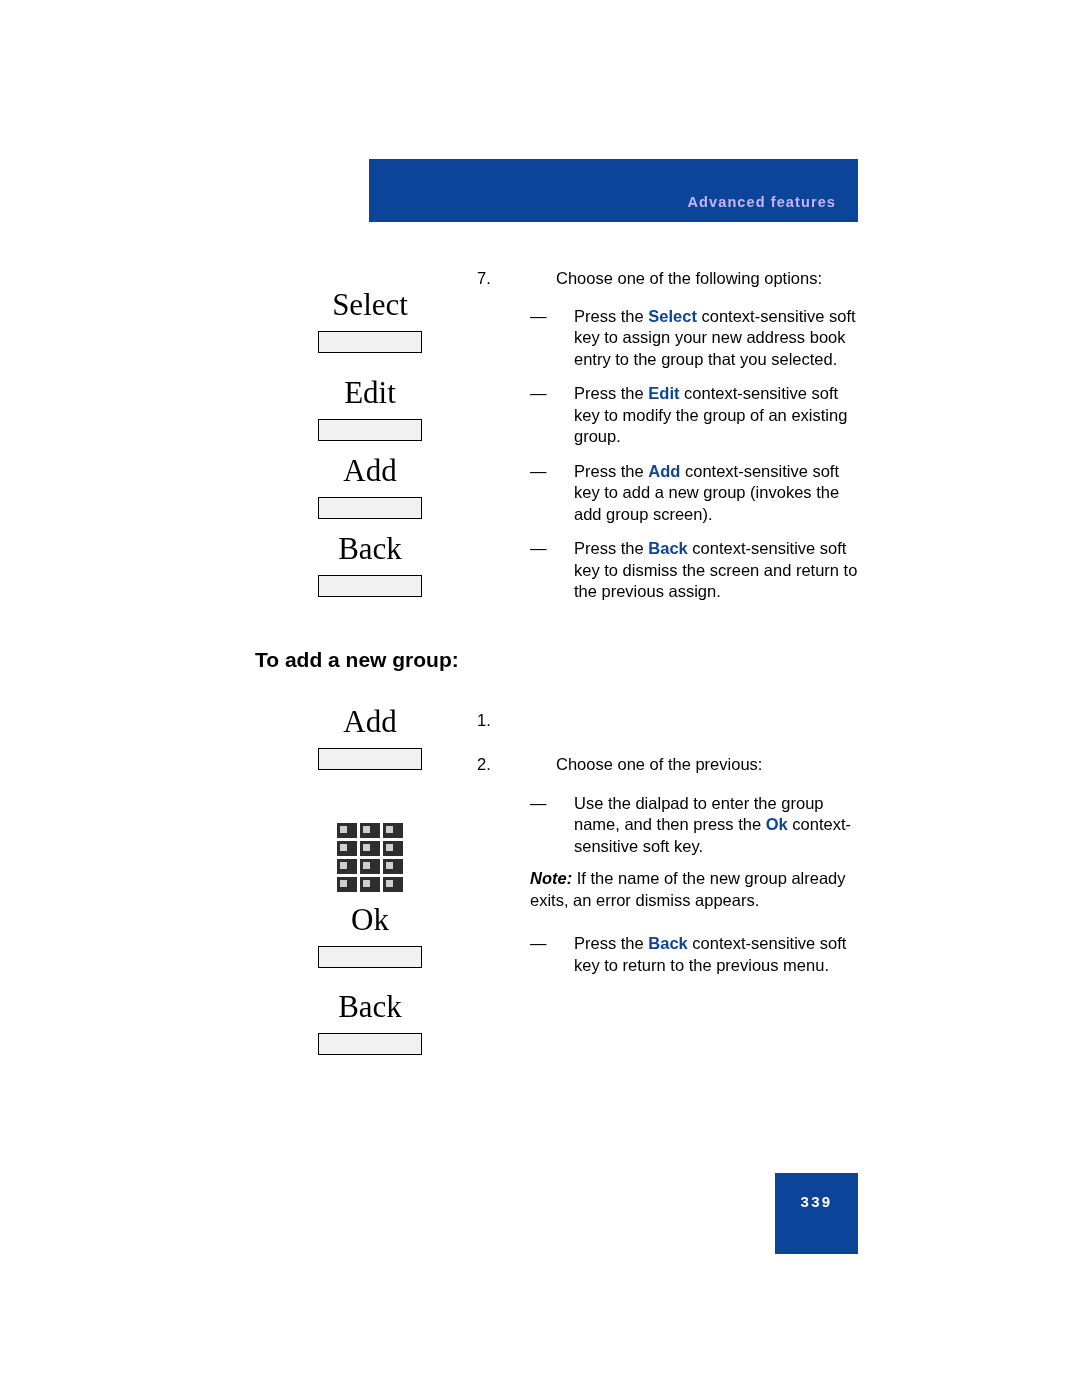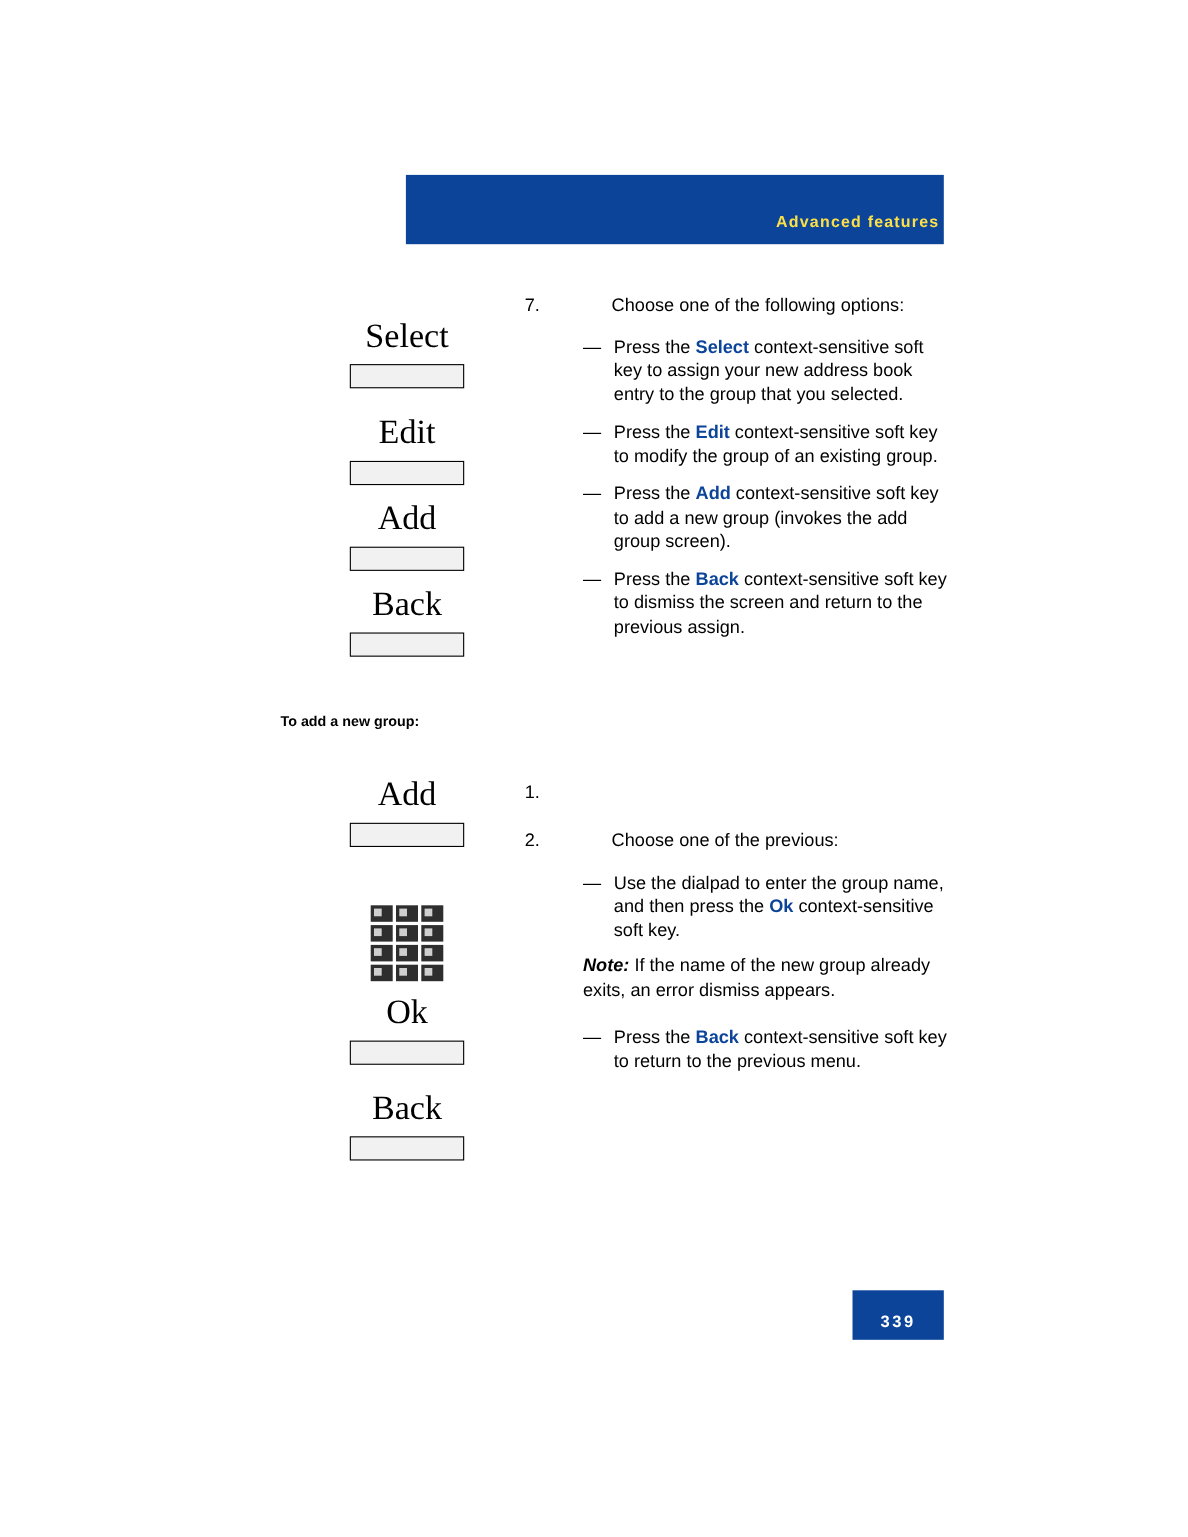--- a/index.html
+++ b/index.html
@@ -24,23 +24,23 @@
   .header-banner {
     position: absolute;
     left: 369px;
     top: 159px;
     width: 489px;
     height: 63px;
     background: #0b4499;
   }
   .header-banner-text {
     position: absolute;
-    right: 4px;
+    right: 22px;
     bottom: 12px;
-    color: #fde047;
+    color: #c4b5fd;
     font-size: 14.5px;
     font-weight: bold;
     letter-spacing: 1.1px;
     font-family: "Liberation Sans", sans-serif;
     margin-top: 33px;
   }
   
   .left-col {
     position: absolute;
     left: 250px;
@@ -118,45 +118,45 @@
     margin-left: 53px;
     margin-top: 11px;
   }
   .dash {
     position: absolute;
     left: 0;
     top: 0;
     width: 24px;
   }
   .bullet-body {
-    margin-left: 28px;
+    margin-left: 44px;
   }
   .kw {
     color: #0b4499;
     font-weight: bold;
   }
   .note-label {
     font-weight: bold;
     font-style: italic;
   }
   
   .section-heading {
     position: absolute;
     left: 255px;
     top: 648px;
-    font-size: 13px;
+    font-size: 21px;
     font-weight: bold;
   }
   
   .page-number-box {
     position: absolute;
     left: 775px;
     top: 1173px;
     width: 83px;
-    height: 45px;
+    height: 81px;
     background: #0b4499;
   }
   .page-number-text {
     position: absolute;
     left: 0; right: 0;
     top: 20px;
     text-align: center;
     color: #ffffff;
     font-size: 15px;
     font-weight: bold;

